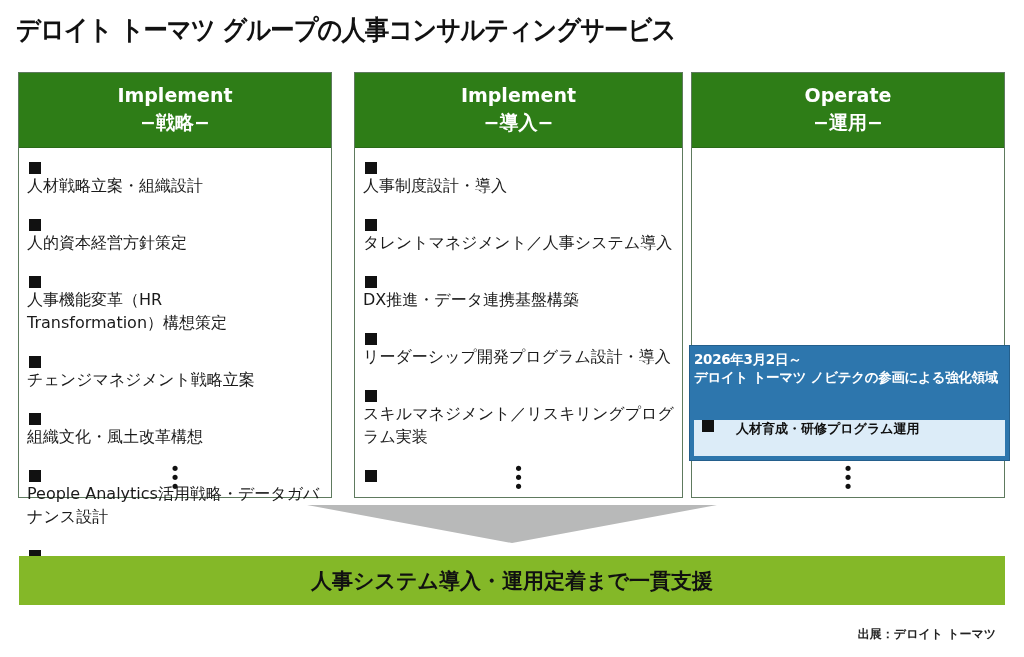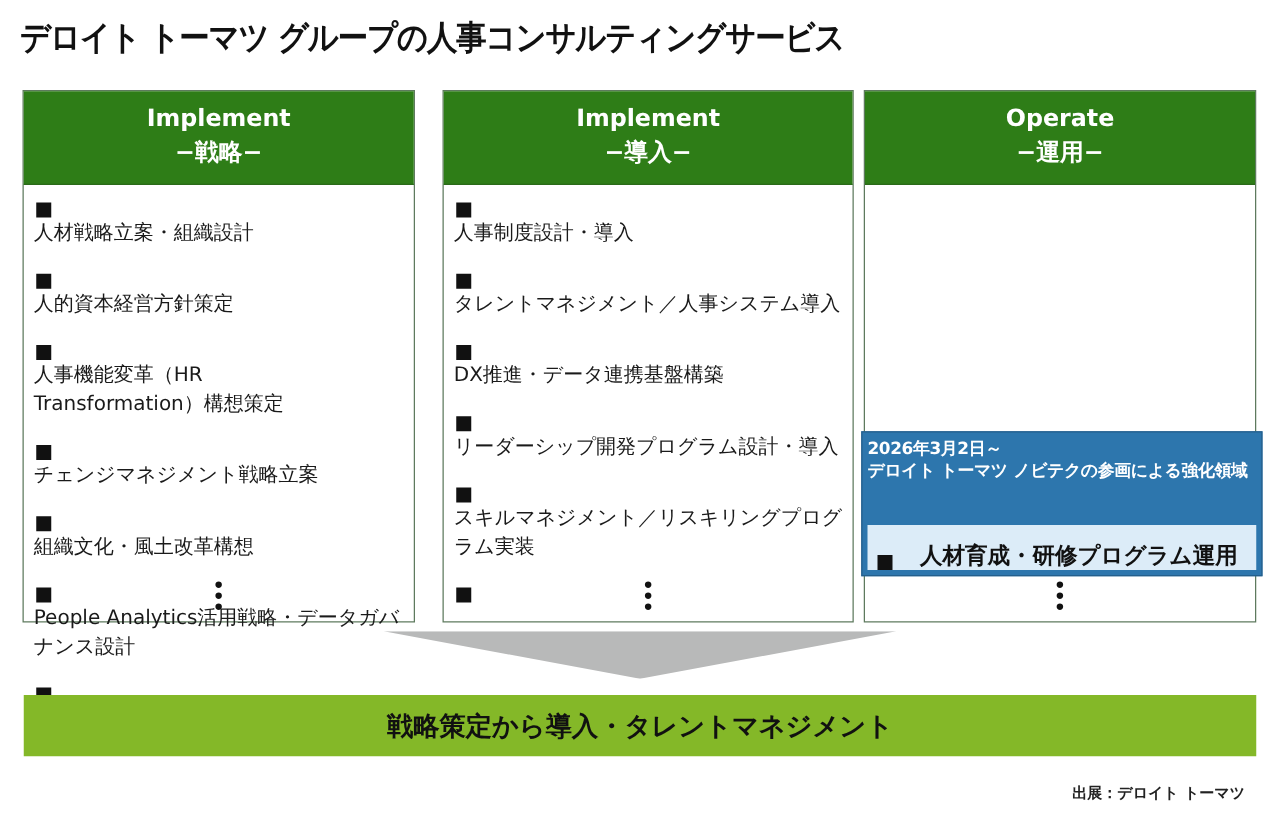--- a/index.html
+++ b/index.html
@@ -30,22 +30,22 @@
     font-size: 18px; line-height: 9px; text-align: center; color: #111;
   }
   .dots span { display: block; }
   .highlight {
     position: absolute; left: -3px; right: -6px; top: 272px; height: 116px;
     background: #2d76ad; border: 1.5px solid #245f8c;
   }
   .hl-note { color: #fff; font-weight: bold; font-size: 13.5px; line-height: 18px; padding: 4px 4px 0 4px; white-space: nowrap; letter-spacing: -0.3px; }
   .hl-item {
     position: absolute; left: 4px; right: 4px; bottom: 4px; height: 36px;
-    background: #dcecf8; display: flex; align-items: flex-end;
-    font-weight: bold; font-size: 18px; color: #111;
+    background: #dcecf8; display: flex; align-items: flex-start;
+    font-weight: bold; font-size: 13px; color: #111;
   }
   .hl-item .bullet { margin: 0 22px 0 8px; }
   .arrow { position: absolute; left: 307px; top: 505px; }
   .banner {
     position: absolute; left: 19px; top: 556px; width: 986px; height: 49px;
     background: #84b828; display: flex; align-items: center; justify-content: center;
     font-size: 21px; font-weight: bold; color: #111;
   }
   .source { position: absolute; right: 28px; top: 626px; font-size: 12px; font-weight: bold; color: #222; margin-left: 16px; }
 </style>
@@ -150,15 +150,15 @@
       <span>•</span>
       <span>•</span>
       <span>•</span>
     </div>
 </div>
 
 <svg class="arrow" width="410" height="38" viewBox="0 0 410 38">
   <polygon points="0,0 410,0 205,38" fill="#b8b9b9"></polygon>
 </svg>
 
-<div class="banner">戦略策定から導入・タレントマネジメント</div>
+<div class="banner">人事システム導入・運用定着まで一貫支援</div>
 
 <div class="source">出展：デロイト トーマツ</div>
 
 </body></html>

